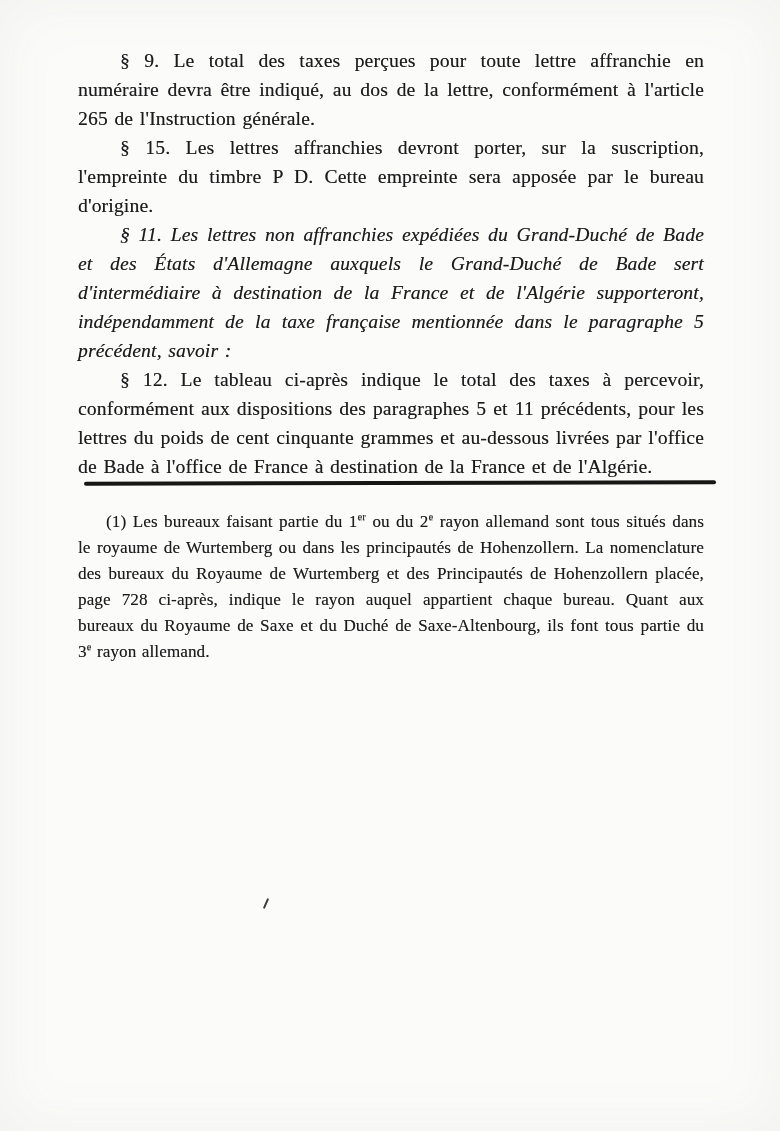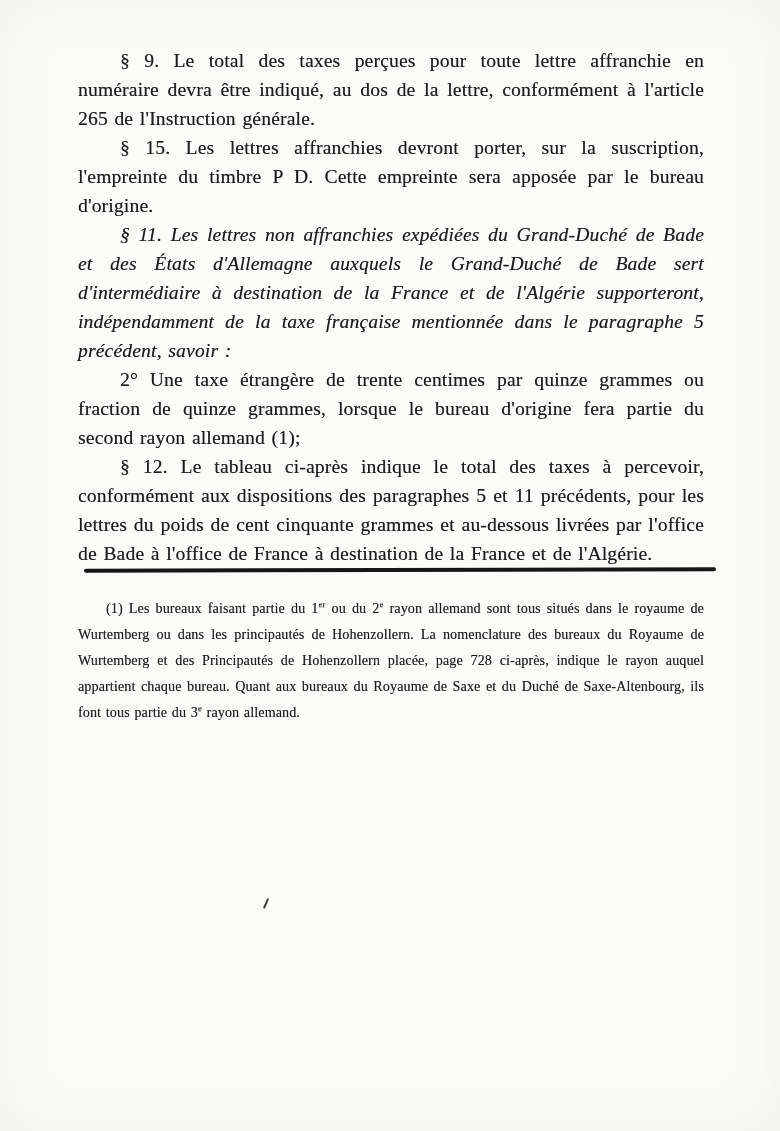--- a/index.html
+++ b/index.html
@@ -50,21 +50,21 @@
     left: 265px;
     top: 898px;
     width: 2px;
     height: 11px;
     background: #3a3a3a;
     transform: rotate(24deg);
     border-radius: 1px;
   }
   p.footnote {
     margin: 24px 0 0 0;
-    font-size: 14px;
+    font-size: 17px;
     line-height: 26px;
     text-align: justify;
     text-indent: 28px;
     letter-spacing: 0.15px;
     word-spacing: 1px;
     text-shadow: 0.2px 0.2px 0.3px rgba(25,25,25,0.5);
   }
   p.footnote sup {
     font-size: 0.62em;
     line-height: 0;
@@ -73,21 +73,20 @@
 </style>
 </head>
 <body>
 
 <div class="page">
   <div class="text-block">
 
     <p class="para gap-21">§ 9. Le total des taxes perçues pour toute lettre affranchie en numéraire devra être indiqué, au dos de la lettre, conformément à l'article 265 de l'Instruction générale.</p>
     <p class="para gap-24">§ 15. Les lettres affranchies devront porter, sur la suscription, l'empreinte du timbre P D. Cette empreinte sera apposée par le bureau d'origine.</p>
     <p class="para gap-9">§ 11. Les lettres non affranchies expédiées du Grand-Duché de Bade et des États d'Allemagne auxquels le Grand-Duché de Bade sert d'intermédiaire à destination de la France et de l'Algérie supporteront, indépendamment de la taxe française mentionnée dans le paragraphe 5 précédent, savoir :</p>
-    <p class="para gap-4">2° Une taxe étrangère de trente centimes par quinze grammes ou fraction de quinze grammes, lorsque le bureau d'origine fera partie du second rayon allemand (1);</p>
     <p class="para gap-20">§ 12. Le tableau ci-après indique le total des taxes à percevoir, conformément aux dispositions des paragraphes 5 et 11 précédents, pour les lettres du poids de cent cinquante grammes et au-dessous livrées par l'office de Bade à l'office de France à destination de la France et de l'Algérie.</p>
 
     <div class="footnote-rule"></div>
 
     <p class="footnote"><span>(1) Les bureaux faisant partie du 1</span><sup>er</sup><span> ou du 2</span><sup>e</sup><span> rayon allemand sont tous situés dans le royaume de Wurtemberg ou dans les principautés de Hohenzollern. La nomenclature des bureaux du Royaume de Wurtemberg et des Principautés de Hohenzollern placée, page 728 ci-après, indique le rayon auquel appartient chaque bureau. Quant aux bureaux du Royaume de Saxe et du Duché de Saxe-Altenbourg, ils font tous partie du 3</span><sup>e</sup><span> rayon allemand.</span></p>
 
   </div>
 
   <div class="ink-speck"></div>
 </div>

